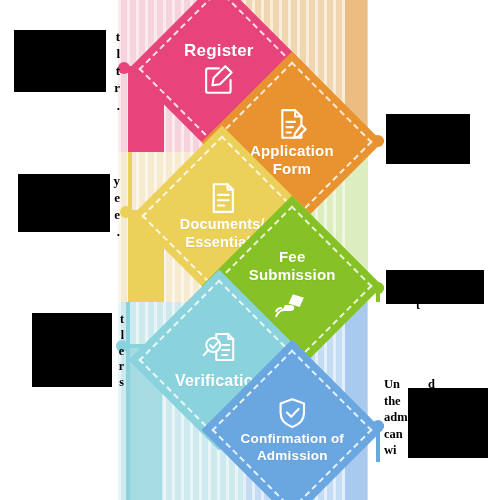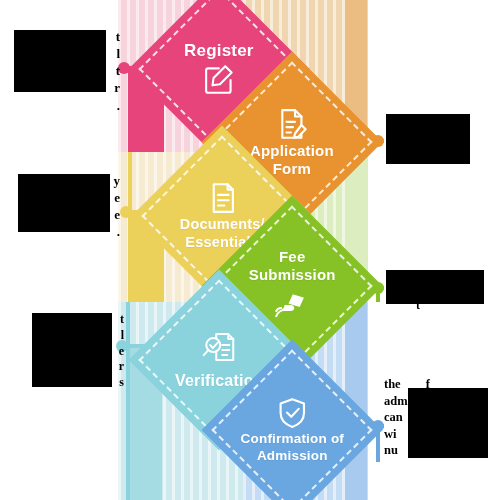--- a/index.html
+++ b/index.html
@@ -246,21 +246,21 @@
   </div>
 
   <div class="txt" style="left:386px;top:266px;width:112px;font-size:12px;text-align:left;">
     <div class="ln">&nbsp;</div>
     <div class="ln">&nbsp;</div>
     <div class="ln">&nbsp;&nbsp;&nbsp;&nbsp;&nbsp;&nbsp;&nbsp;&nbsp;&nbsp;&nbsp;t</div>
     <div class="redact" style="left:0px;top:4px;width:98px;height:34px;"></div>
   </div>
 
   <div class="txt" style="left:384px;top:376px;width:116px;font-size:12.5px;text-align:left;">
+    <div class="ln">Un&nbsp;&nbsp;&nbsp;&nbsp;&nbsp;&nbsp;&nbsp;&nbsp;&nbsp;d</div>
     <div class="ln">the&nbsp;&nbsp;&nbsp;&nbsp;&nbsp;&nbsp;&nbsp;&nbsp;f</div>
     <div class="ln">adm</div>
     <div class="ln">can</div>
     <div class="ln">wi</div>
-    <div class="ln">nu</div>
     <div class="redact" style="left:24px;top:12px;width:80px;height:70px;"></div>
   </div>
 
 </div>
 
 </body></html>

